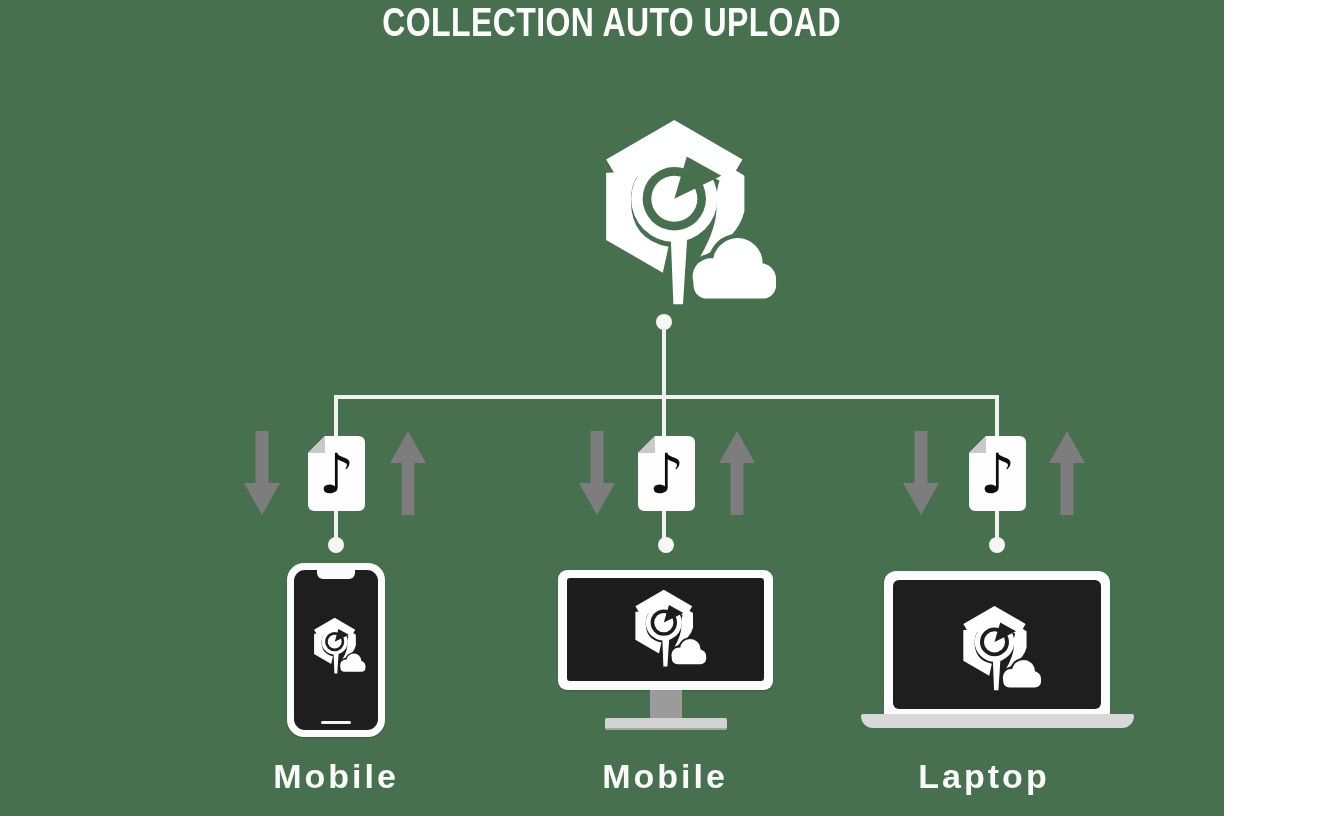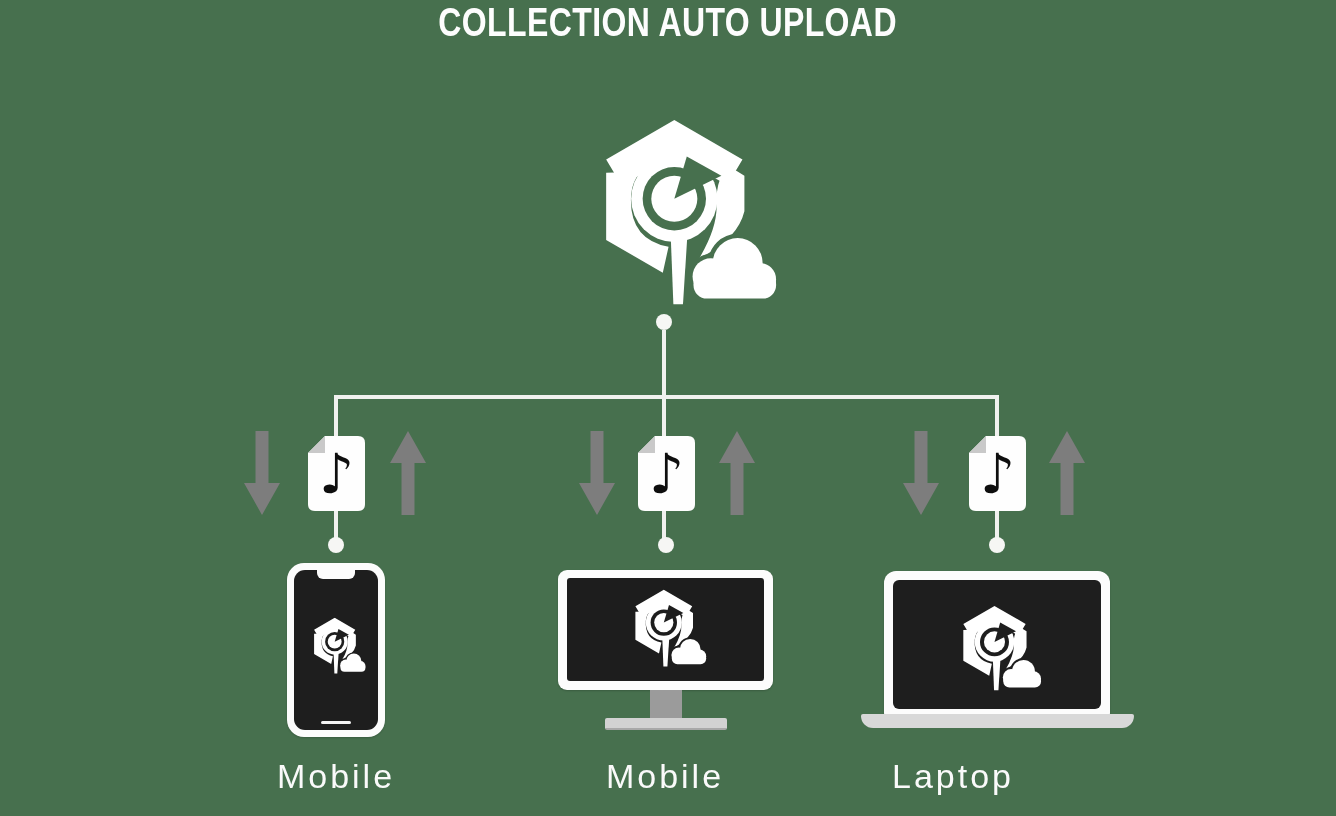--- a/index.html
+++ b/index.html
@@ -1,18 +1,18 @@
 <!DOCTYPE html>
 <html><head>
 <meta charset="utf-8">
 <style>
   html,body{margin:0;padding:0;}
   .stage{
     position:relative;
-    width:1336px;height:816px;
+    width:1224px;height:816px;
     background:#47704E;
     overflow:hidden;
     font-family:"Liberation Sans", sans-serif;
   }
   
   .title-wrap{position:absolute;left:0;right:0;top:0;text-align:center;}
   .title{
     display:inline-block;
     color:#FDFDFD;
     font-size:40px;font-weight:700;letter-spacing:0.5px;
@@ -70,21 +70,21 @@
     position:absolute;left:9px;top:9px;right:9px;bottom:8px;
     background:#1E1E1E;border-radius:6px;
   }
   .laptop-base{
     position:absolute;left:861px;top:714px;width:273px;height:14px;
     background:#D8D8D8;border-radius:2px 2px 12px 12px;
   }
   
   .dev-label{
     position:absolute;top:757px;width:220px;text-align:center;
-    color:#FAFAFA;font-size:34px;letter-spacing:3px;font-weight:400;
+    color:#FAFAFA;font-size:34px;letter-spacing:3px;font-weight:700;
   }
   
   .abs{position:absolute;}
   .logo{color:#FFFFFF;}
   .arrow{fill:#7D7D7D;}
 </style>
 </head>
 <body>
 
 <div class="stage">
@@ -203,15 +203,15 @@
   <div class="laptop-lid">
     <div class="screen"></div>
   </div>
   <div class="laptop-base"></div>
   <svg class="abs logo" style="left:954px;top:605px" width="88" height="90" viewBox="0 0 200 205">
       <use href="#rblogo"></use>
     </svg>
 
   <div class="dev-label" style="left:226px">Mobile</div>
   <div class="dev-label" style="left:555px">Mobile</div>
-  <div class="dev-label" style="left:843px">Laptop</div>
+  <div class="dev-label" style="left:874px">Laptop</div>
 
 </div>
 
 </body></html>

